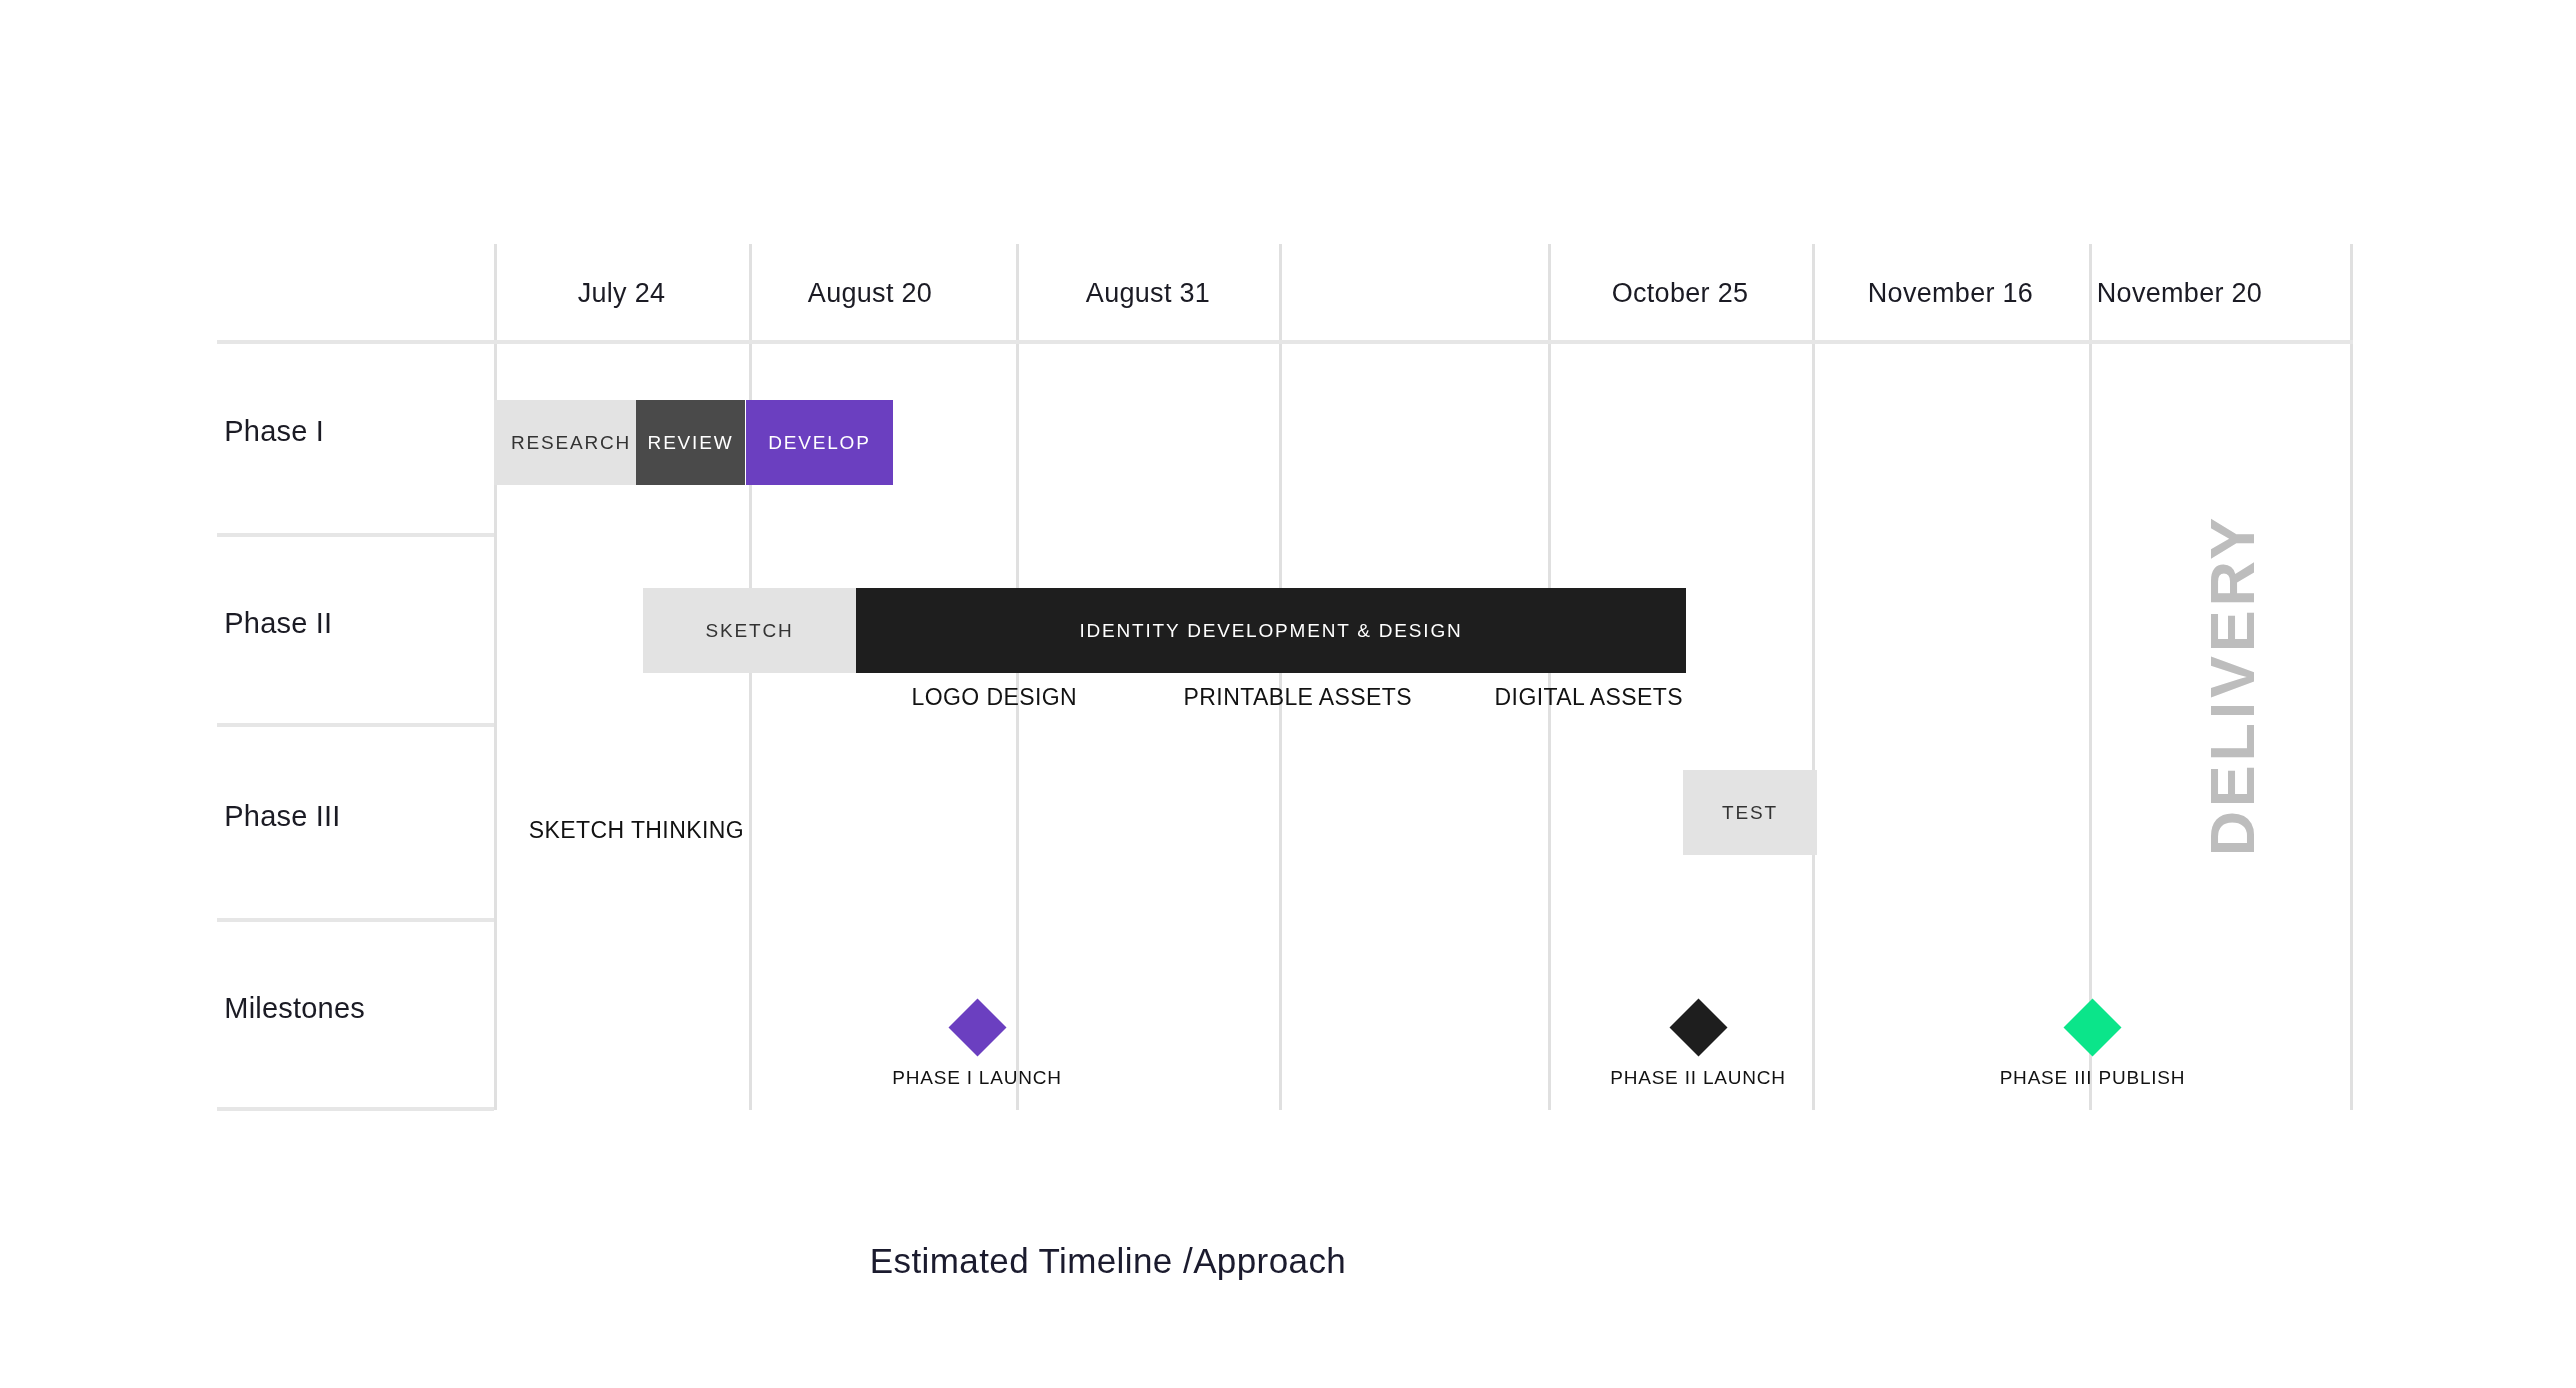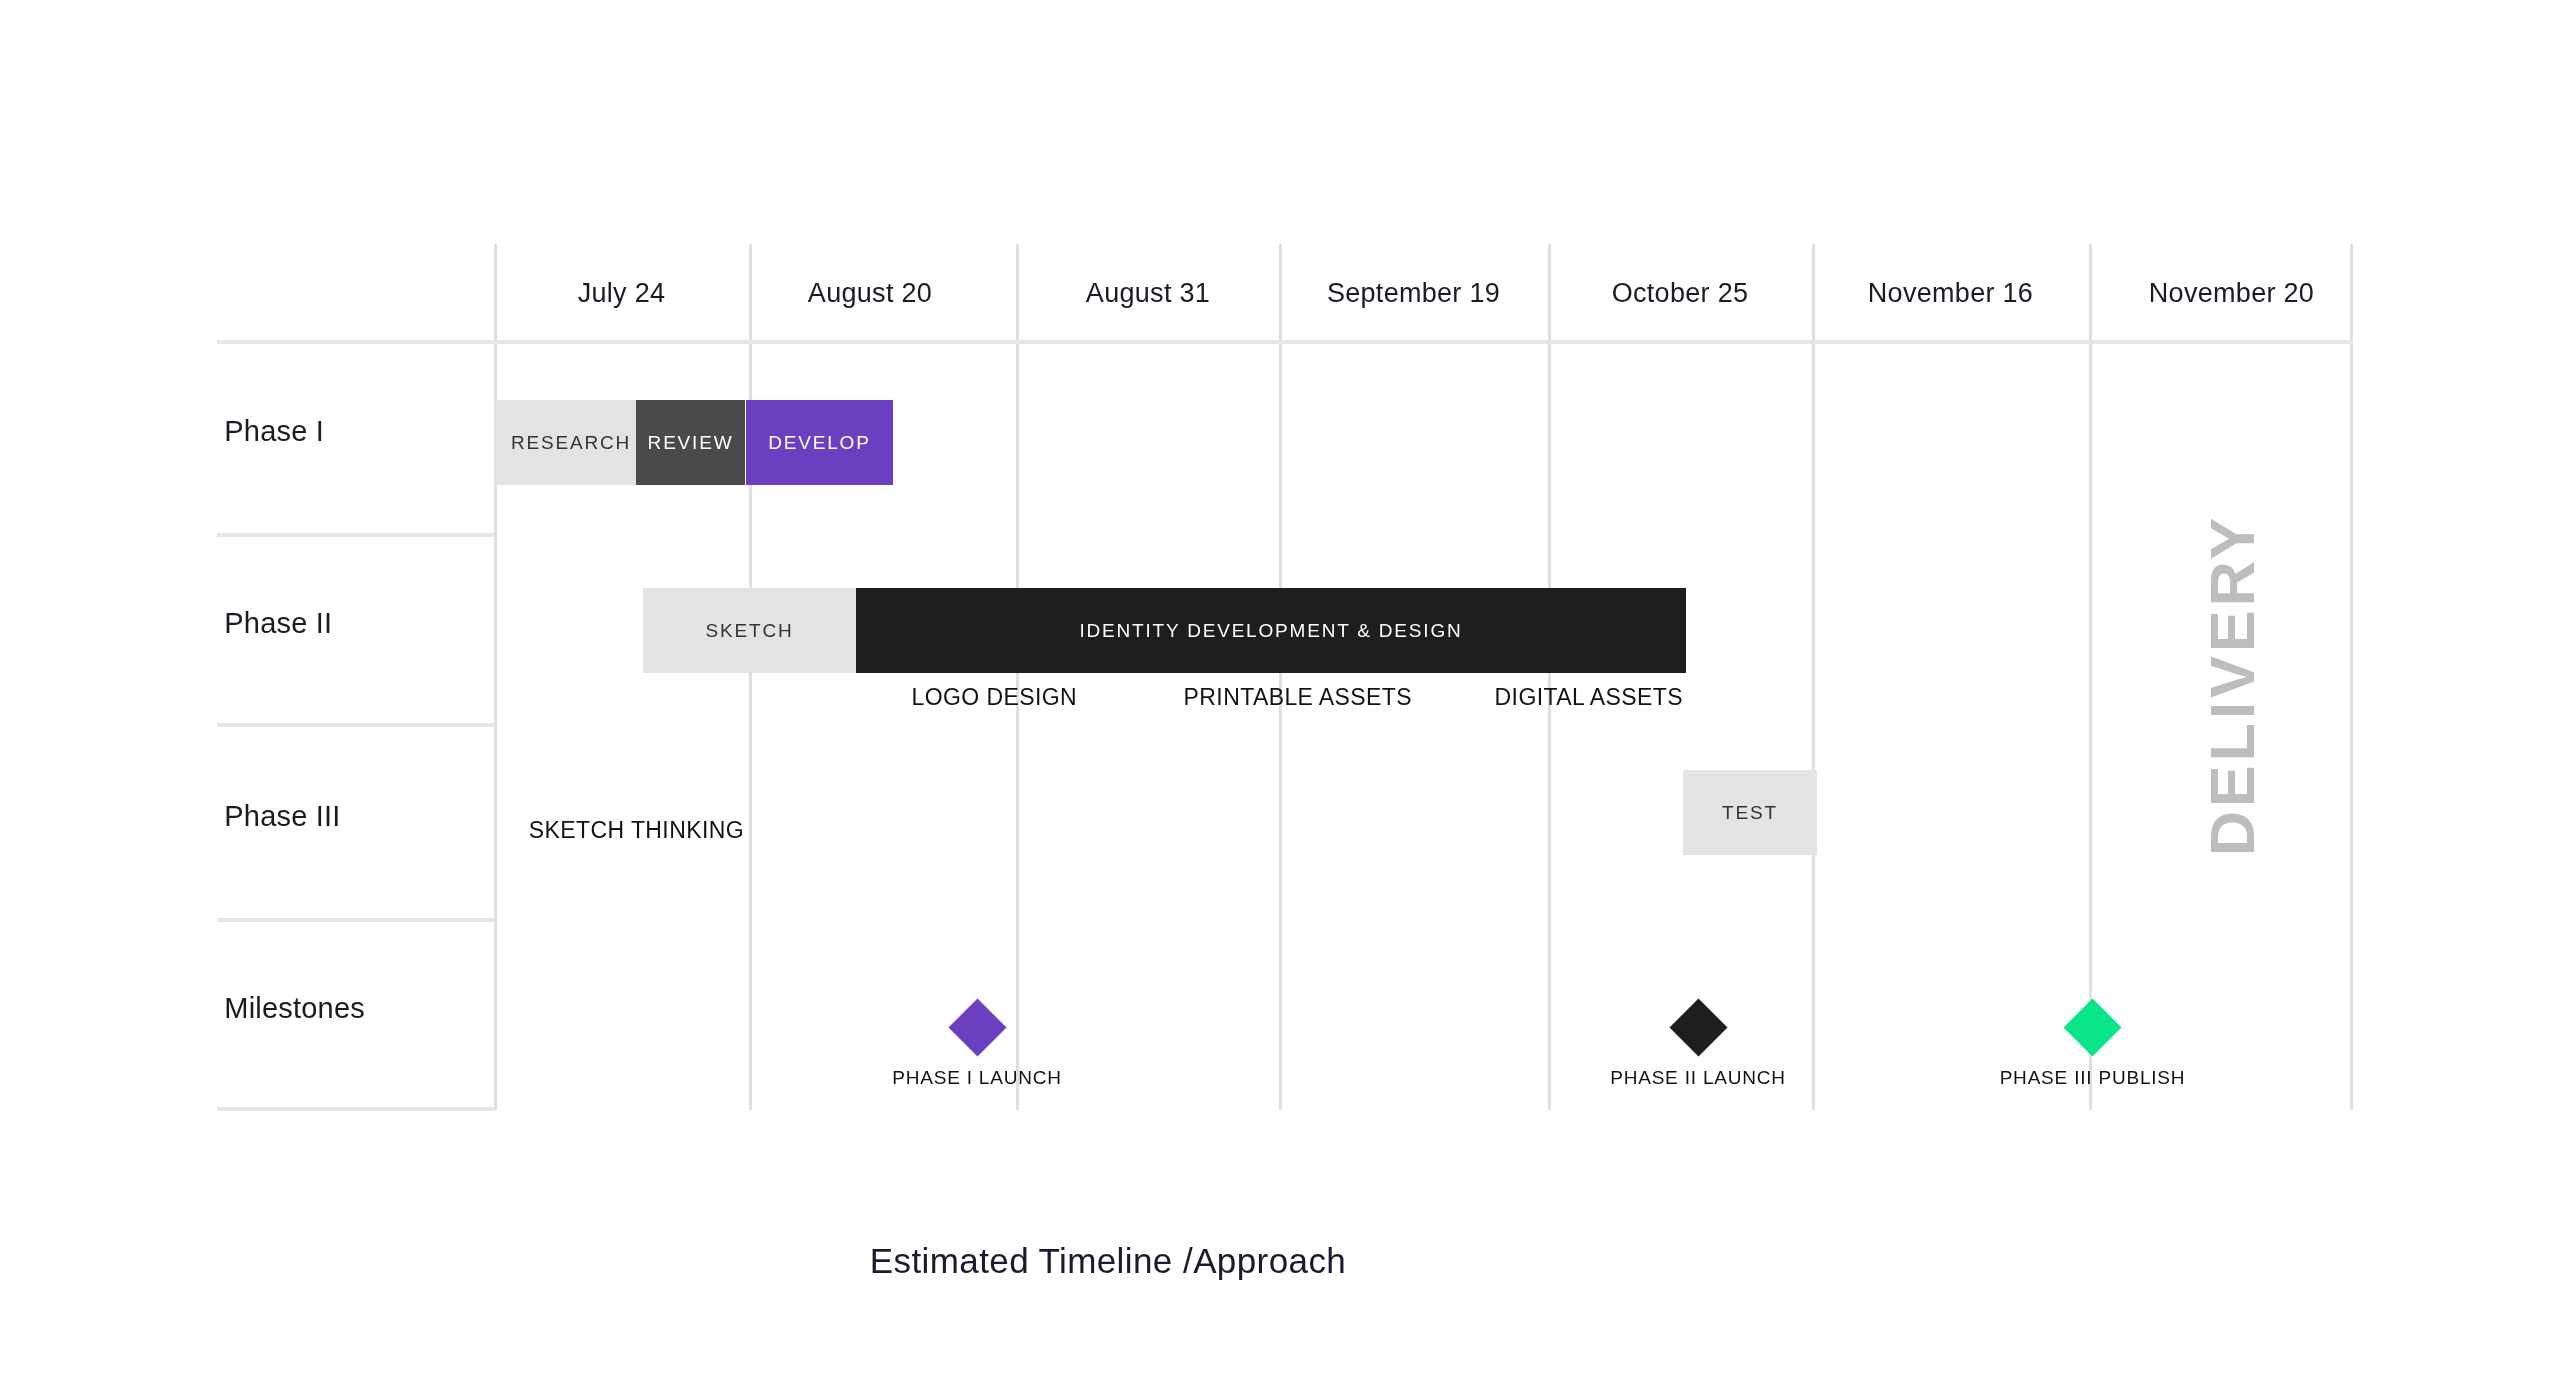--- a/index.html
+++ b/index.html
@@ -141,24 +141,23 @@
   <div class="vline" style="left:1062px;"></div>
   <div class="vline" style="left:1331px;"></div>
   <div class="vline" style="left:1595px;"></div>
   <div class="vline" style="left:1872px;"></div>
   <div class="vline" style="left:2133px;"></div>
 
   <div id="headerband">
     <div class="date-cell" style="left:277px;  width:255px;">July 24</div>
     <div class="date-cell" style="left:532px;  width:242px;">August 20</div>
     <div class="date-cell" style="left:799px; width:264px;">August 31</div>
-    <div class="date-cell" style="left:1062px; width:269px;">September 19</div>
     <div class="date-cell" style="left:1331px; width:264px;">October 25</div>
     <div class="date-cell" style="left:1595px; width:277px;">November 16</div>
-    <div class="date-cell" style="left:1884px; width:261px;">November 20</div>
+    <div class="date-cell" style="left:1832px; width:261px;">November 20</div>
     <div id="header-underline"></div>
   </div>
 
   <div id="labelcol">
     <div class="rowrule" style="top:96px;"></div>
     <div class="rowrule" style="top:289px;"></div>
     <div class="rowrule" style="top:479px;"></div>
     <div class="rowrule" style="top:674px;"></div>
     <div class="rowrule" style="top:863px;"></div>
 

